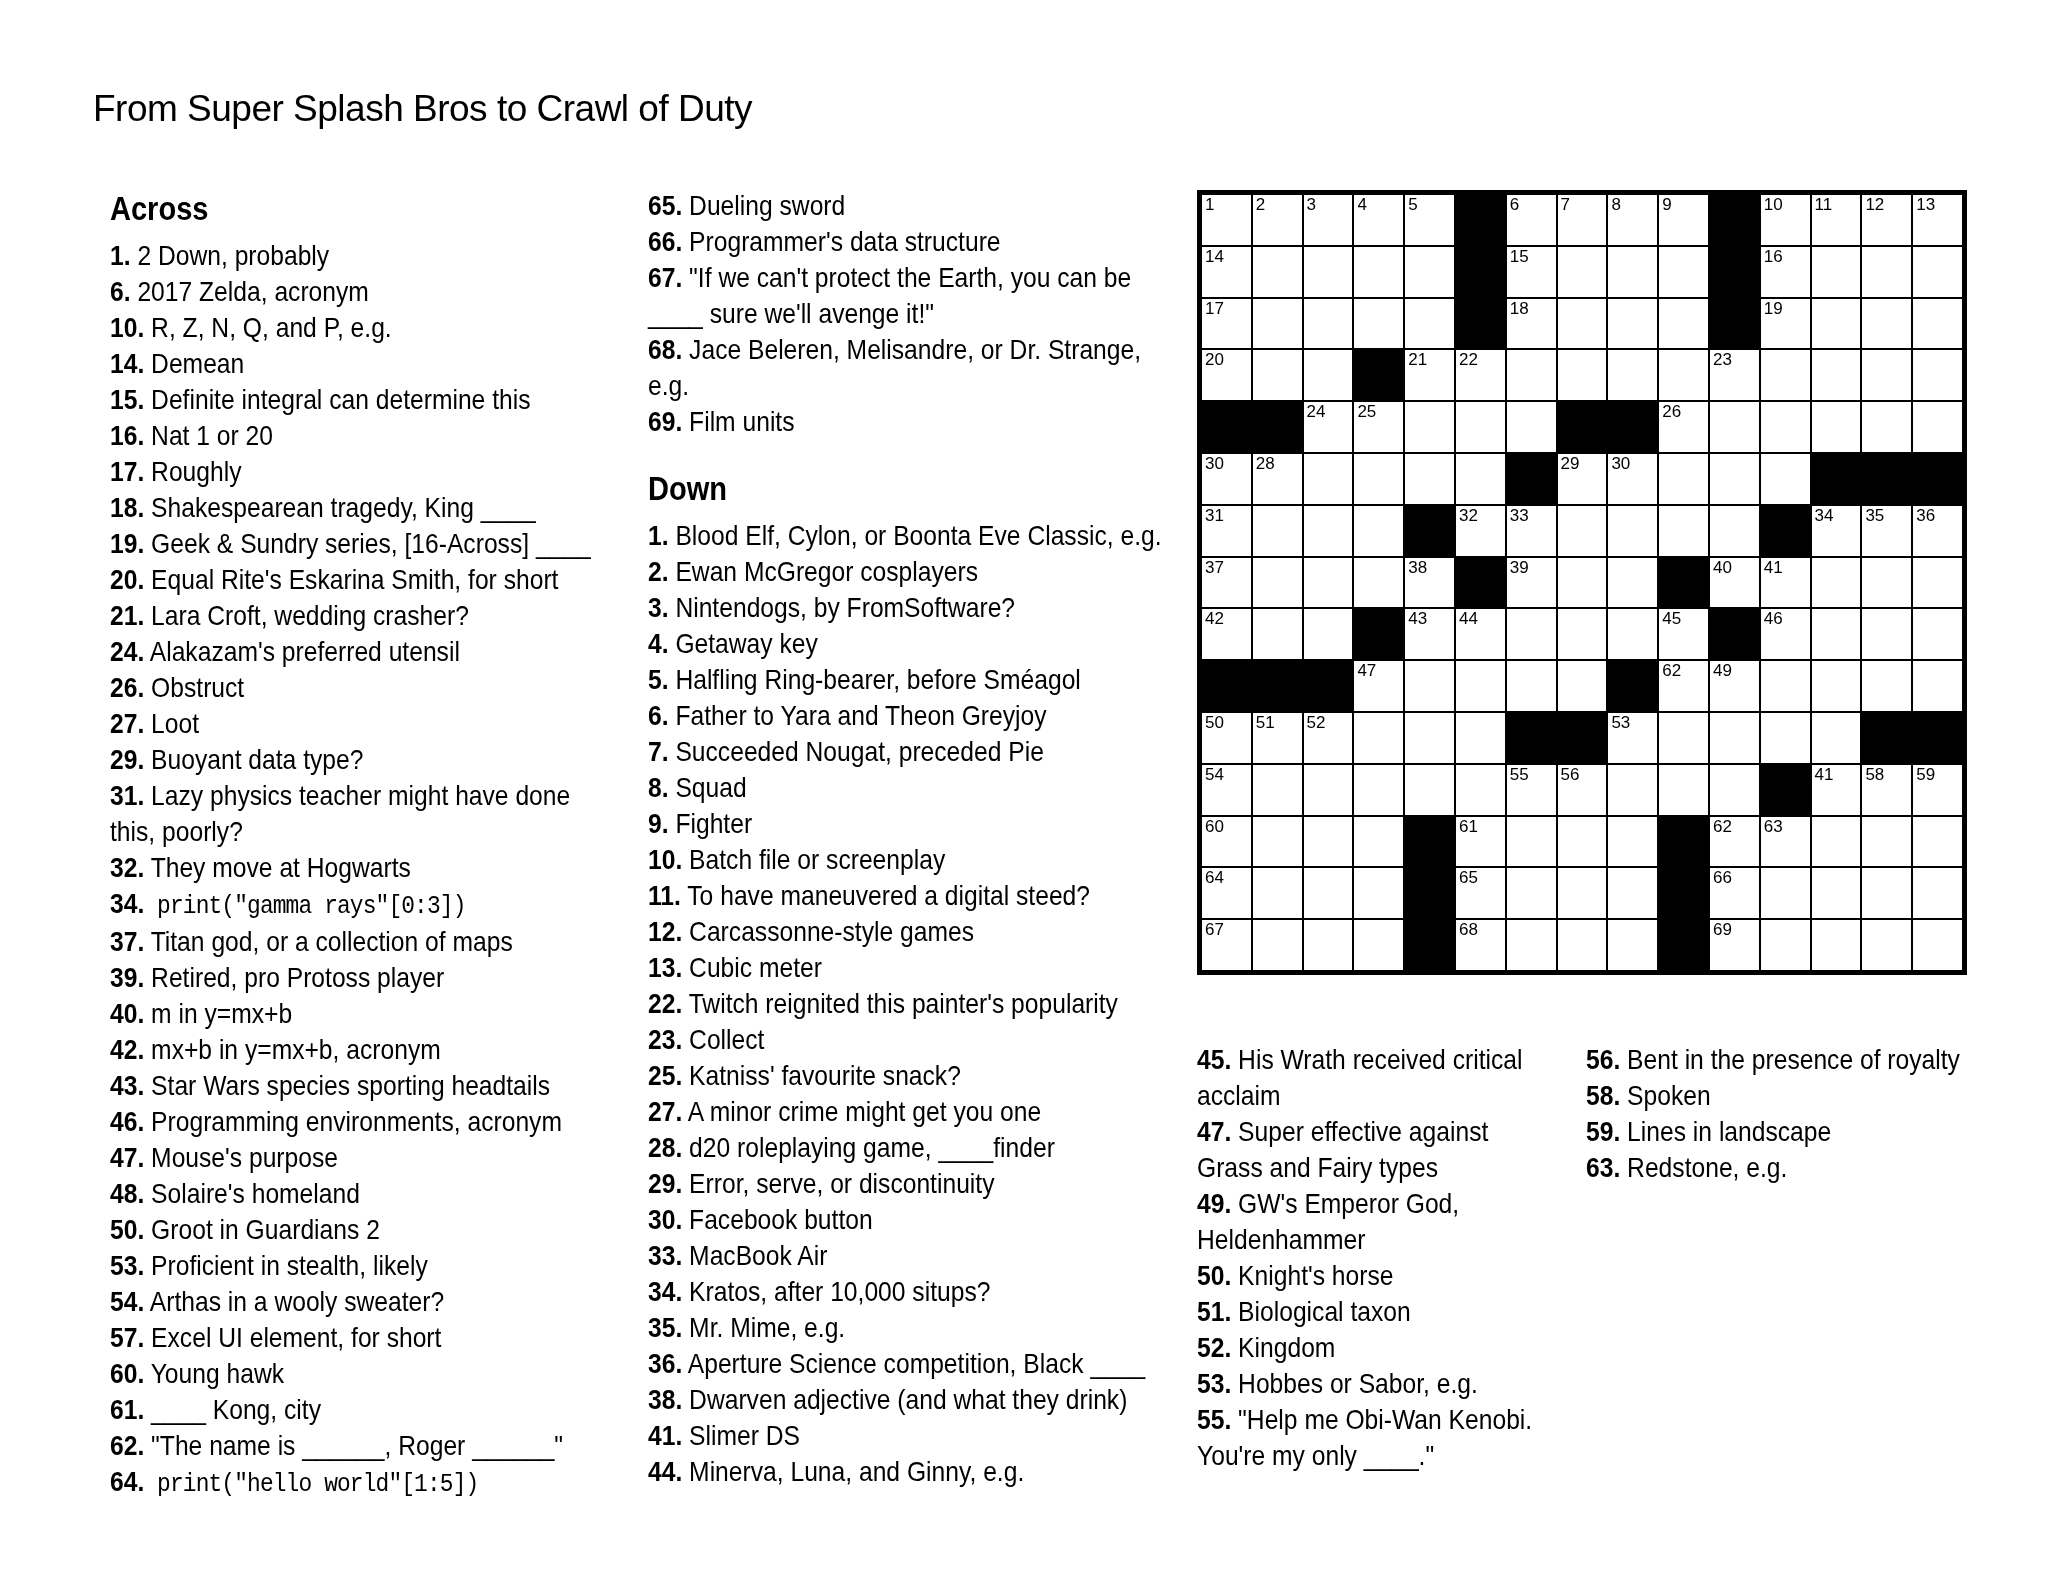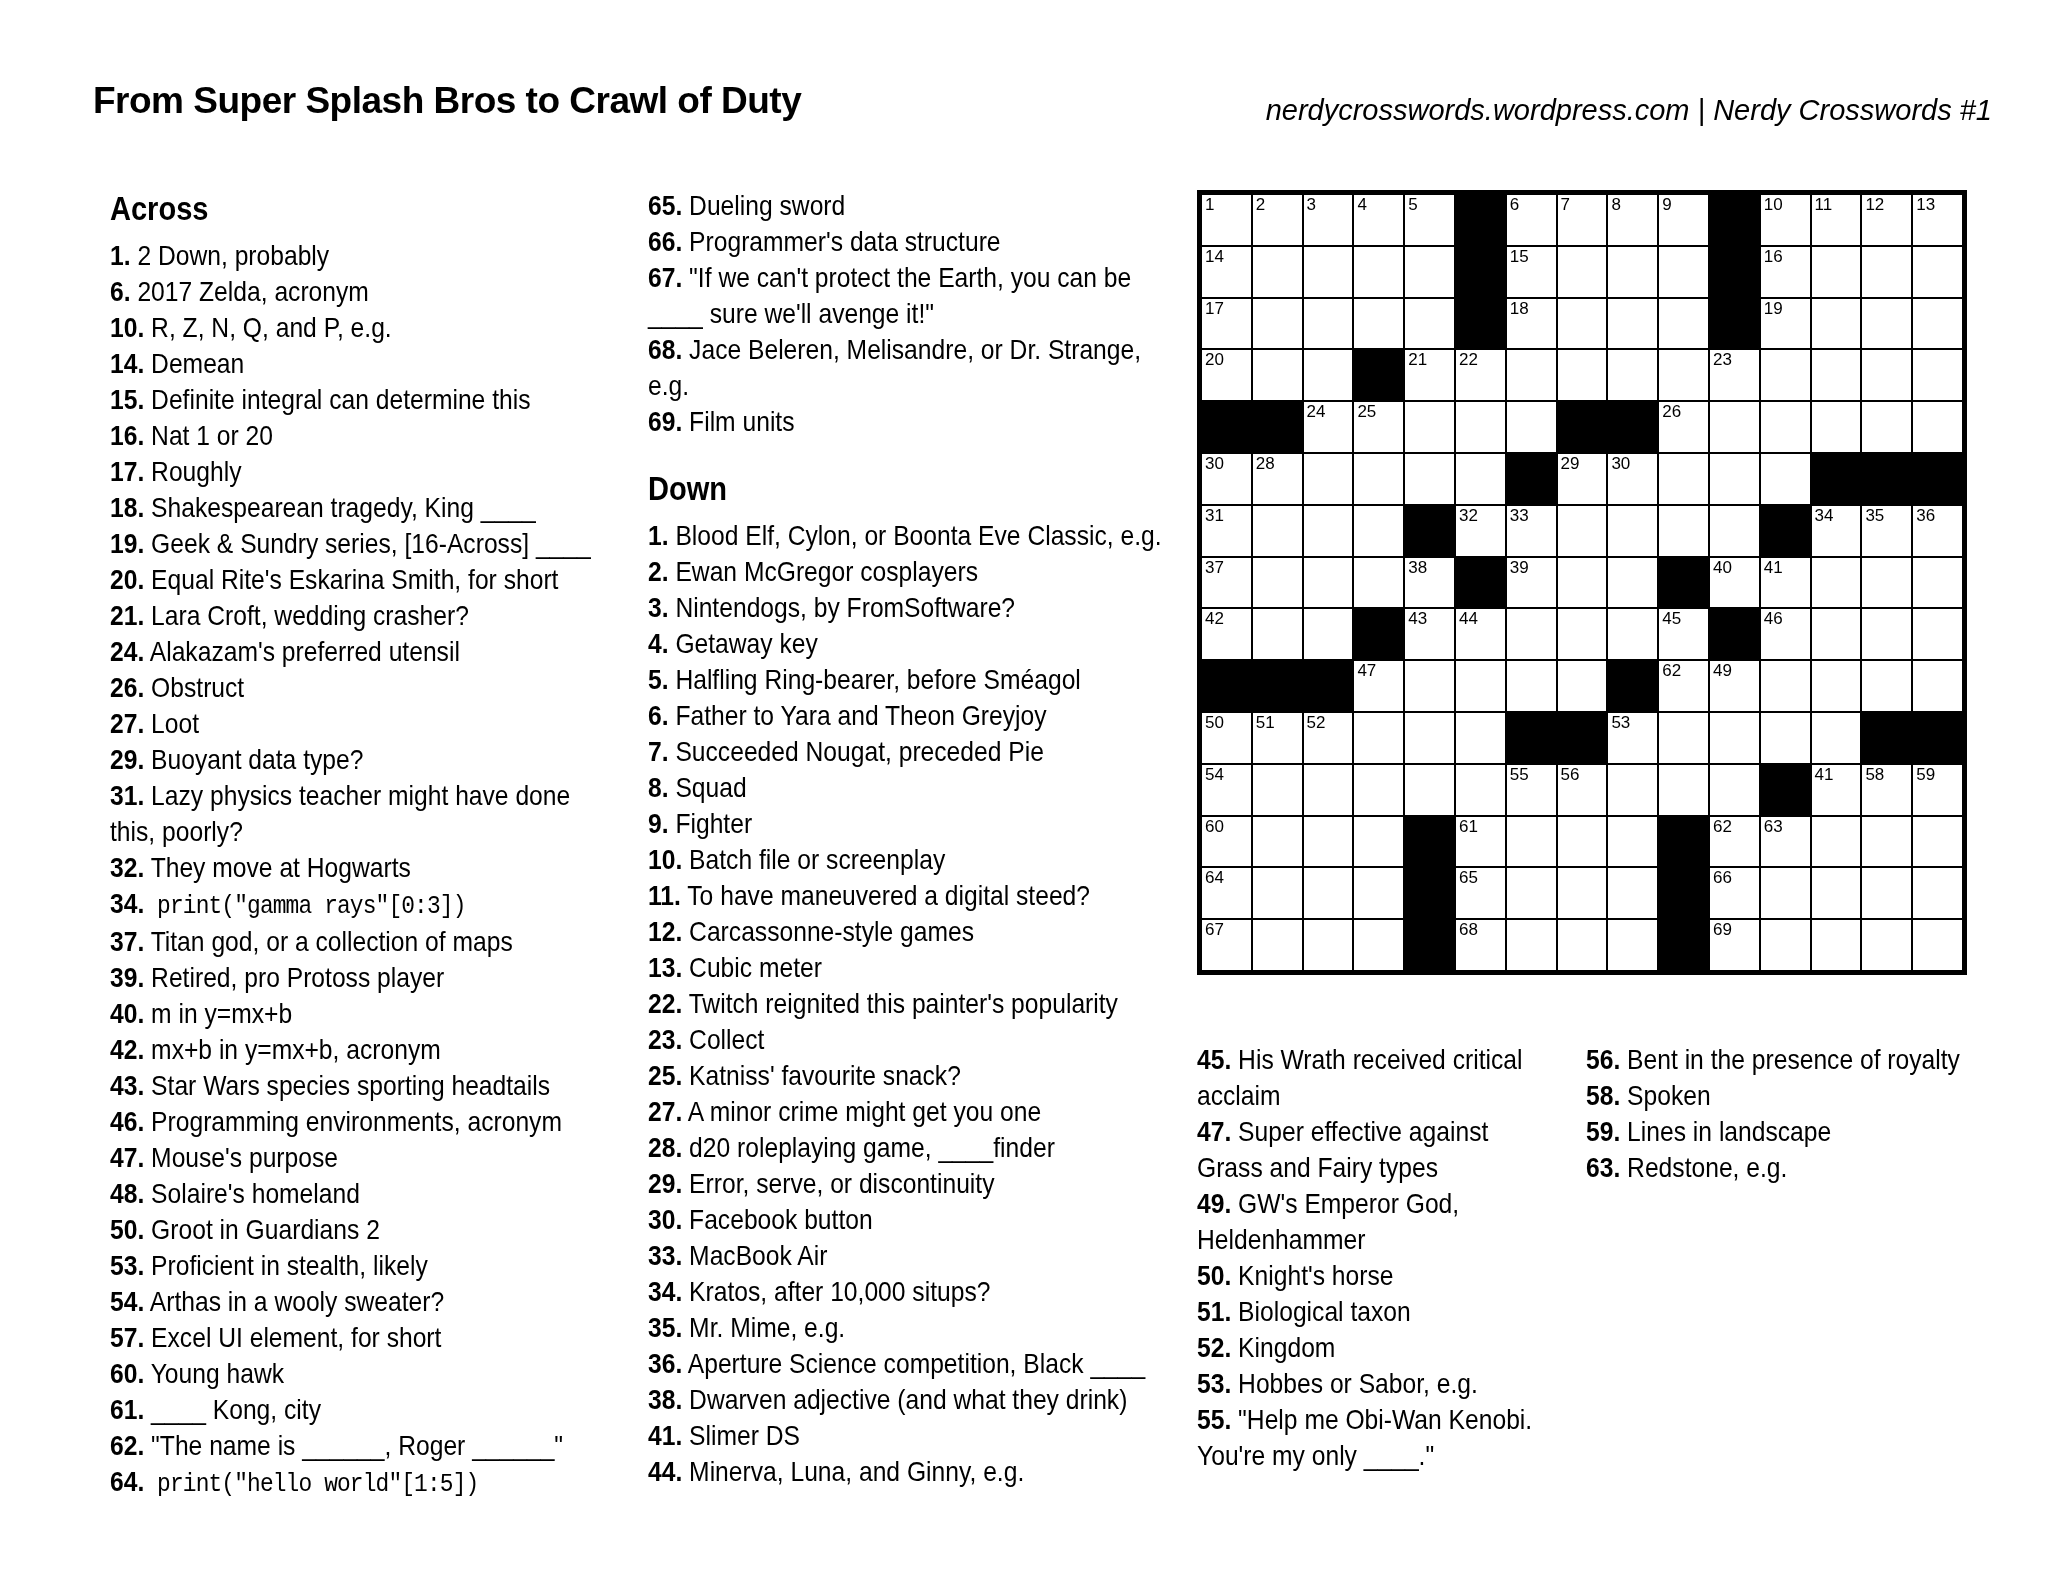--- a/index.html
+++ b/index.html
@@ -1,22 +1,22 @@
 <!DOCTYPE html>
 <html><head>
 <meta charset="utf-8">
 <style>
   html,body { margin:0; padding:0; background:#ffffff; }
   #page {
     position:relative; width:2048px; height:1583px; background:#fff;
     font-family:"Liberation Sans", sans-serif; color:#000; overflow:hidden;
   }
   .page-title {
-    position:absolute; left:93px; top:80px;
-    font-size:37px; font-weight:700; letter-spacing:-0.5px; white-space:nowrap;
+    position:absolute; left:93px; top:88px;
+    font-size:37px; font-weight:400; letter-spacing:-0.5px; white-space:nowrap;
   }
   .site-credit {
     position:absolute; top:94px; right:56px;
     font-size:29px; font-style:italic; white-space:nowrap;
   }
   .clue-col {
     position:absolute; font-size:28px; line-height:36px;
     transform:scaleX(0.88); transform-origin:0 0;
   }
   #col1 { left:110px; top:188px; width:565px; }
@@ -47,21 +47,20 @@
     position:absolute; top:0px; left:3px;
     font-size:17px; line-height:20px; font-weight:400;
   }
 </style>
 </head>
 <body>
 
 <div id="page">
 
   <div class="page-title">From Super Splash Bros to Crawl of Duty</div>
-  <div class="site-credit">nerdycrosswords.wordpress.com | Nerdy Crosswords #1</div>
 
   <div id="col1" class="clue-col">
     <div class="section-heading">Across</div>
     <div id="col1-clues">
         <div class="clue"><span class="clue-num">1.</span><span class="clue-text"> 2 Down, probably</span></div>
         <div class="clue"><span class="clue-num">6.</span><span class="clue-text"> 2017 Zelda, acronym</span></div>
         <div class="clue"><span class="clue-num">10.</span><span class="clue-text"> R, Z, N, Q, and P, e.g.</span></div>
         <div class="clue"><span class="clue-num">14.</span><span class="clue-text"> Demean</span></div>
         <div class="clue"><span class="clue-num">15.</span><span class="clue-text"> Definite integral can determine this</span></div>
         <div class="clue"><span class="clue-num">16.</span><span class="clue-text"> Nat 1 or 20</span></div>

